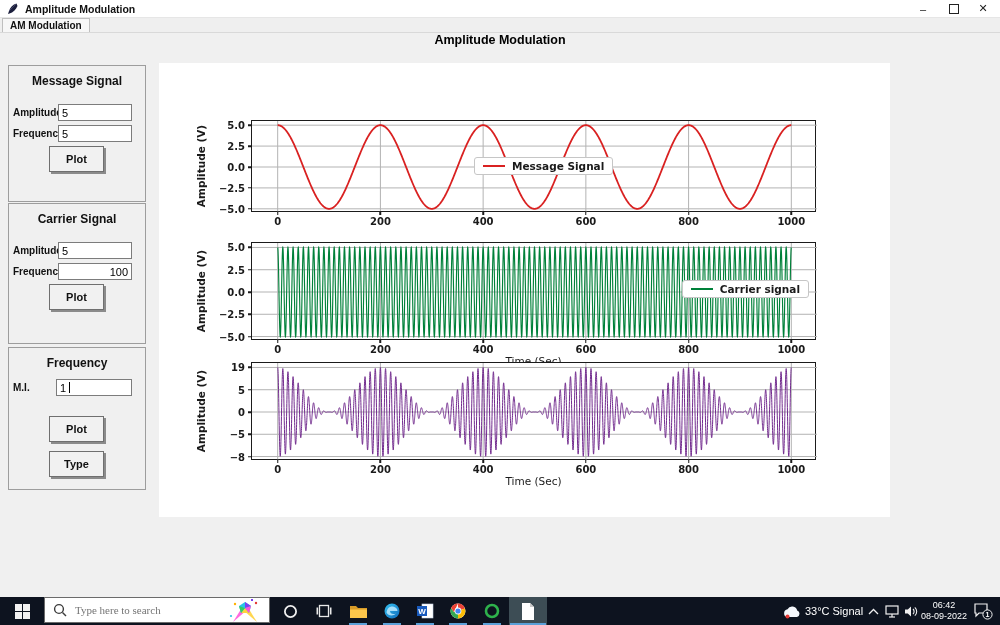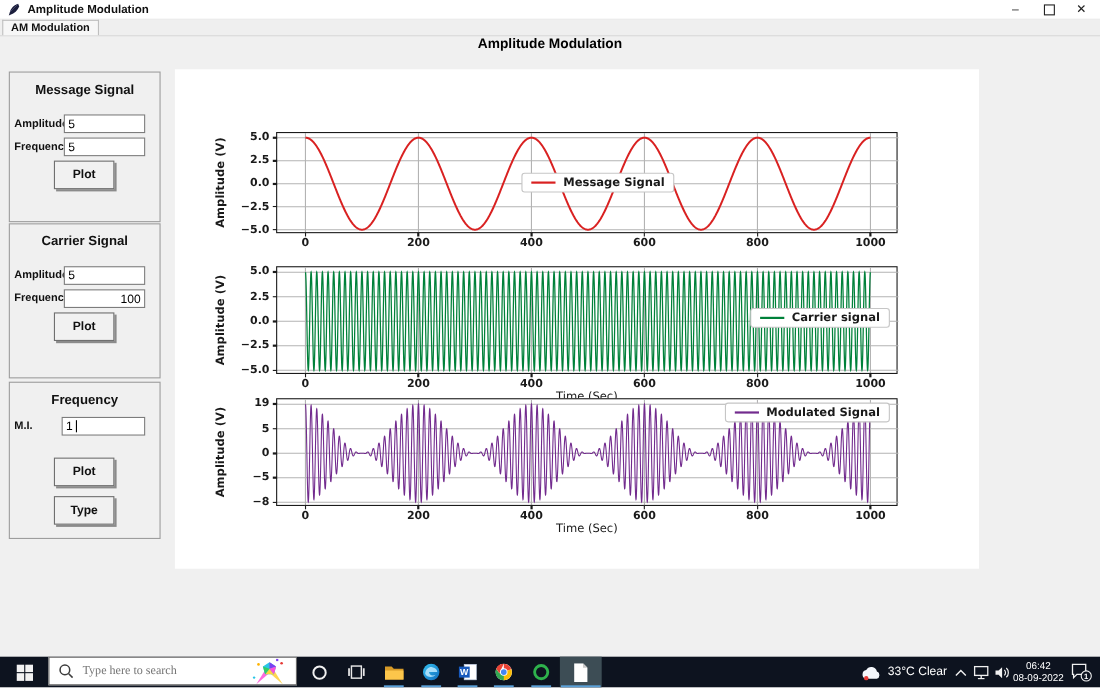--- a/index.html
+++ b/index.html
@@ -232,24 +232,20 @@
       <div class="xtick ptext" style="left: 231.136px;">400</div>
       <div class="tmx" style="left: 231.136px;"></div>
       <div class="xtick ptext" style="left: 333.864px;">600</div>
       <div class="tmx" style="left: 333.864px;"></div>
       <div class="xtick ptext" style="left: 436.591px;">800</div>
       <div class="tmx" style="left: 436.591px;"></div>
       <div class="xtick ptext" style="left: 539.318px;">1000</div>
       <div class="tmx" style="left: 539.318px;"></div>
       <div class="ylab ptext">Amplitude (V)</div>
       <div class="xlab ptext">Time (Sec)</div>
-      <div class="legend" style="right: 6px; top: 3px;">
-        <span class="legsample" style="border-top-color: rgb(114, 43, 142);"></span>
-        <span>Modulated Signal</span>
-      </div>
     </div>
   </div>
 
 <div class="taskbar">
   <div class="tb startbtn">
     <svg width="15" height="15" viewBox="0 0 15 15">
       <rect x="0" y="0" width="7" height="7" fill="#f2f2f2"></rect>
         <rect x="8" y="0" width="7" height="7" fill="#f2f2f2"></rect>
       <rect x="0" y="8" width="7" height="7" fill="#f2f2f2"></rect>
         <rect x="8" y="8" width="7" height="7" fill="#f2f2f2"></rect>
@@ -344,21 +340,21 @@
     <span class="underline" style="left:1px;width:36px"></span>
   </div>
 
   <div class="tb trayitem" style="left:780px;width:24px">
     <svg width="20" height="15" viewBox="0 0 20 15">
       <path d="M5,13 A4,4 0 0 1 5.5,5.2 A5.2,5.2 0 0 1 15.2,6.5 A3.4,3.4 0 0 1 15,13 Z" fill="#f4f7fb"></path>
       <circle cx="5.5" cy="12.5" r="2" fill="#e53935"></circle>
     </svg>
   </div>
   <div class="tb" style="left:805px;width:58px">
-    <span class="weather-text"><span>33°C</span>&nbsp;<span>Clear</span></span>
+    <span class="weather-text"><span>33°C</span>&nbsp;<span>Signal</span></span>
   </div>
   <div class="tb trayitem" style="left:864px;width:18px">
     <svg width="11" height="7" viewBox="0 0 11 7">
       <polyline points="1,6 5.5,1.5 10,6" stroke="#f0f0f0" stroke-width="1.3" fill="none"></polyline>
     </svg>
   </div>
   <div class="tb trayitem" style="left:882px;width:20px">
     <svg width="14" height="13" viewBox="0 0 14 13">
       <rect x="1" y="1" width="12" height="8" stroke="#f0f0f0" stroke-width="1.2" fill="none"></rect>
       <line x1="4" y1="12" x2="10" y2="12" stroke="#f0f0f0" stroke-width="1.2"></line>

